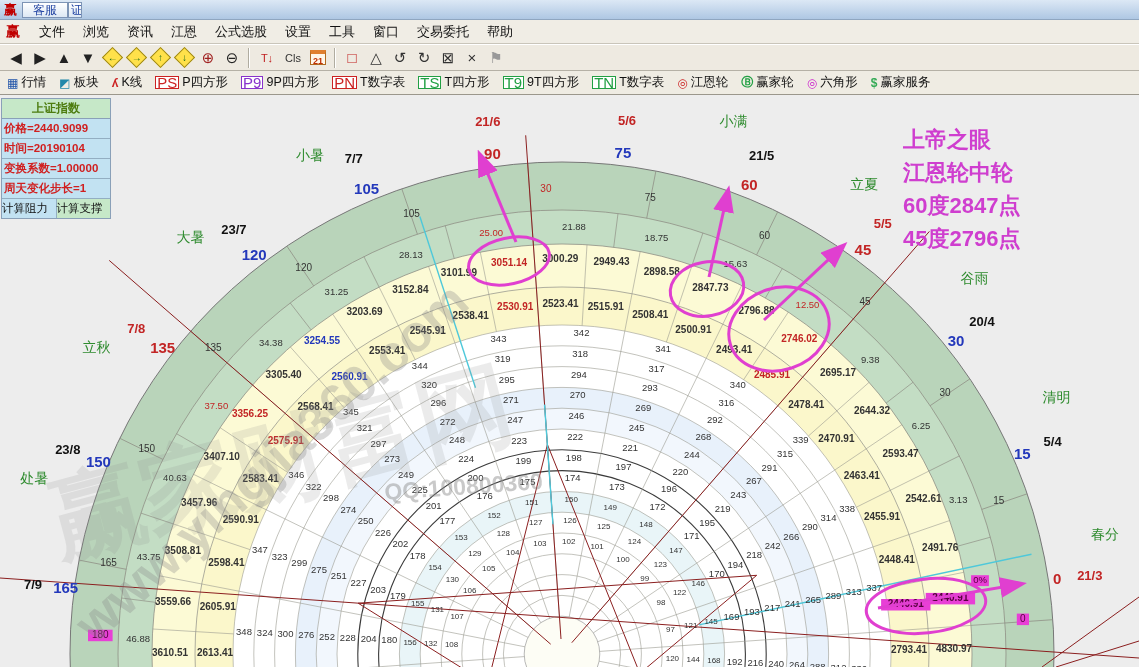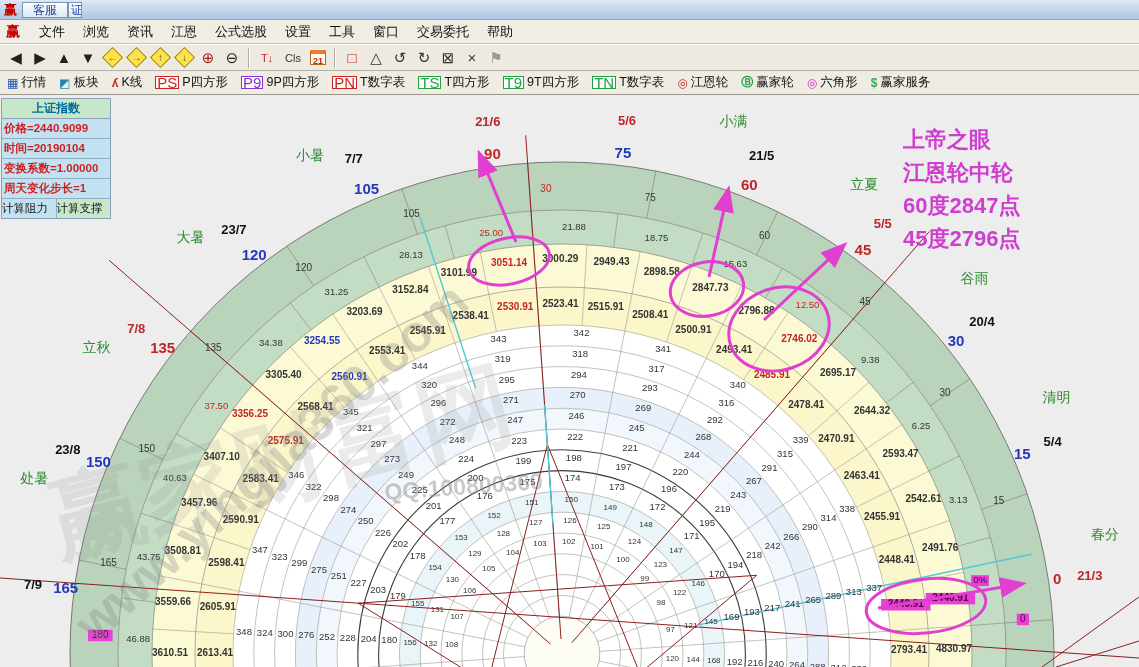--- a/index.html
+++ b/index.html
@@ -23,21 +23,21 @@
   .toolbar2{height:24px;background:#efece3;display:flex;align-items:center;padding:0 5px;border-bottom:1px solid #9b978c;box-sizing:border-box;}
   .t2{display:flex;align-items:center;margin-right:9px;cursor:pointer;padding:1px 2px;}
   .t2 .bdg{font-size:15px;font-weight:normal;border:1px solid;padding:0 1px;height:11px;line-height:11px;margin-right:3px;background:#fff;}
   .t2 .glyph{font-size:12px;font-weight:bold;margin-right:3px;}
   .t2 .lb{font-size:12.5px;color:#111;}
   
   .stage{position:absolute;left:0;top:95px;width:1139px;height:572px;background:#ededed;}
   #wheel-svg{position:absolute;left:0;top:0;}
   
   .info{position:absolute;left:1px;top:3px;width:108px;border:1px solid #8aa0b8;background:#fff;z-index:5;}
-  .info .hd{background:#c6e8c8;color:#0369a1;font-size:12px;font-weight:bold;text-align:center;height:19px;line-height:19px;border-bottom:1px solid #8aa0b8;}
+  .info .hd{background:#c6e8c8;color:#4d7c0f;font-size:12px;font-weight:bold;text-align:center;height:19px;line-height:19px;border-bottom:1px solid #8aa0b8;}
   .info .row{background:#c2e2f2;color:#d02020;font-size:11.5px;font-weight:bold;height:19px;line-height:19px;padding:0 2px;border-bottom:1px solid #93aec2;white-space:nowrap;overflow:hidden;}
   .info .btns{display:flex;}
   .info .btns div{flex:1;font-size:11.5px;height:19px;line-height:19px;text-align:left;cursor:pointer;color:#111;}
   .info .btns .b1{background:#c2e2f2;border-right:1px solid #93aec2;}
   .info .btns .b2{background:#c6e8c8;}
   
   .anno{position:absolute;left:903px;top:28px;z-index:6;}
   .anno div{font-size:22px;font-weight:bold;color:#cf3ecf;line-height:33px;white-space:nowrap;}
 </style>
 </head>

